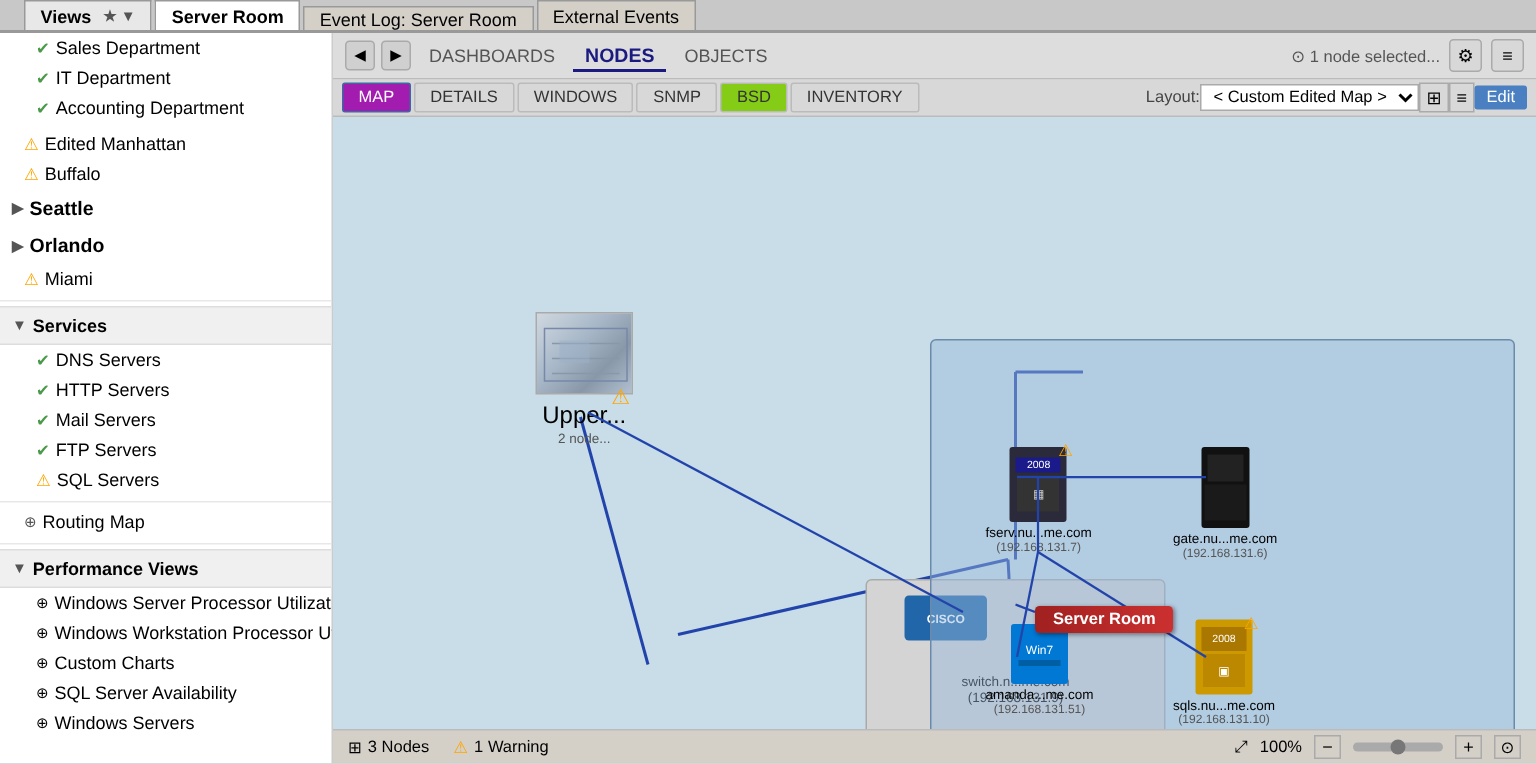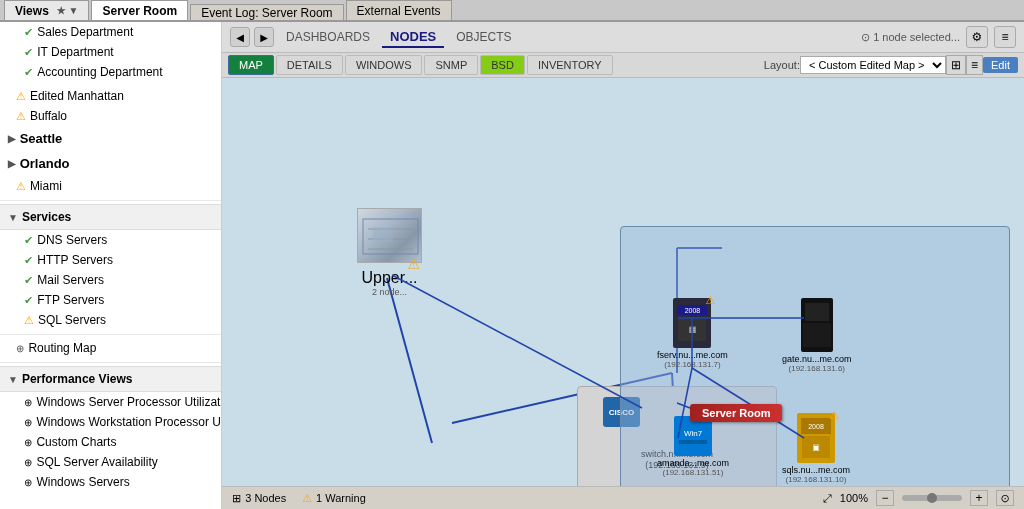--- a/index.html
+++ b/index.html
@@ -6,21 +6,21 @@
     body { font-family: Arial, sans-serif; font-size: 12px; background: #d4d0c8; width: 1024px; height: 509px; overflow: hidden; display: flex; flex-direction: column; }
     .sidebar-item { display: flex; align-items: center; padding: 3px 8px; cursor: pointer; white-space: nowrap; }
     .check-icon { color: #4a9a4a; margin-right: 4px; font-size: 11px; }
     .warn-icon { color: #ffa500; margin-right: 4px; font-size: 11px; }
   </style>
 </head>
 <body>
 
 <div style="display:flex; flex-direction:column; height:509px; width:1024px; overflow:hidden;">
 
-  <div style="display:flex; background:#c8c8c8; border-bottom:2px solid #999; height:22px; align-items:flex-end; padding-left:4px;">
+  <div style="display:flex; background:#c8c8c8; border-bottom:2px solid #999; height:22px; align-items:flex-end; padding-left:16px;">
     <div style="background:#e8e8e8; border:1px solid #999; border-bottom:none; padding:2px 10px; font-size:12px; font-weight:bold; margin-right:2px; height:20px; display:flex; align-items:center;">
       <span>Views</span>
       <span style="margin-left:8px; font-size:10px; color:#555;">★ ▼</span>
     </div>
     <div style="background:#fff; border:1px solid #999; border-bottom:none; padding:2px 10px; font-size:12px; margin-right:2px; height:20px; display:flex; align-items:center; font-weight:bold;">
       <span>Server Room</span>
     </div>
     <div style="background:#d4d0c8; border:1px solid #999; border-bottom:none; padding:2px 10px; font-size:12px; margin-right:2px; height:16px; display:flex; align-items:center;">
       <span>Event Log: Server Room</span>
     </div>
@@ -149,21 +149,21 @@
           <span style="color:#555; font-size:11px;">
             <span>⊙</span>
             <span>1 node selected...</span>
           </span>
           <button style="width:22px; height:22px; background:#d8d8d8; border:1px solid #aaa; border-radius:3px; cursor:pointer; font-size:12px;">⚙</button>
           <button style="width:22px; height:22px; background:#d8d8d8; border:1px solid #aaa; border-radius:3px; cursor:pointer; font-size:12px;">≡</button>
         </div>
       </div>
 
       <div style="display:flex; align-items:center; padding:2px 6px; background:#d8d8d8; border-bottom:1px solid #bbb; gap:2px;">
-        <button style="padding:3px 10px; font-size:11px; background:#15803d; color:#fff; border:1px solid #3a6aa0; border-radius:2px; cursor:pointer;">MAP</button>
+        <button style="padding:3px 10px; font-size:11px; background:#a21caf; color:#fff; border:1px solid #3a6aa0; border-radius:2px; cursor:pointer;">MAP</button>
         <button style="padding:3px 10px; font-size:11px; background:#d8d8d8; color:#333; border:1px solid #bbb; border-radius:2px; cursor:pointer;">DETAILS</button>
         <button style="padding:3px 10px; font-size:11px; background:#d8d8d8; color:#333; border:1px solid #bbb; border-radius:2px; cursor:pointer;">WINDOWS</button>
         <button style="padding:3px 10px; font-size:11px; background:#d8d8d8; color:#333; border:1px solid #bbb; border-radius:2px; cursor:pointer;">SNMP</button>
         <button style="padding:3px 10px; font-size:11px; background:#84cc16; color:#333; border:1px solid #bbb; border-radius:2px; cursor:pointer;">BSD</button>
         <button style="padding:3px 10px; font-size:11px; background:#d8d8d8; color:#333; border:1px solid #bbb; border-radius:2px; cursor:pointer;">INVENTORY</button>
         <div style="margin-left:auto; display:flex; align-items:center; gap:0;">
           <span style="font-size:11px; color:#444;">Layout:</span>
           <select style="font-size:11px; border:1px solid #aaa; background:#fff; padding:1px 4px;">
             <option>&lt; Custom Edited Map &gt;</option>
           </select>
@@ -196,21 +196,21 @@
               <rect x="15" y="18" width="20" height="15" fill="#9ab0c8" opacity="0.5"></rect>
             </svg>
           </div>
           <div style="position:absolute; top:48px; right:2px; color:#ffa500; font-size:14px;">⚠</div>
           <div style="font-size:16px; margin-top:6px; text-align:center;">Upper...</div>
           <div style="font-size:9px; color:#555; text-align:center;">2 node...</div>
         </div>
 
         <div style="position:absolute; left:355px; top:308px; width:200px; height:105px; background:#d4d4d4; border:1px solid #aaa; border-radius:4px;">
 
-          <div style="position:absolute; left:25px; top:10px; width:37px; height:30px; background:#2266aa; border-radius:3px; display:flex; align-items:center; justify-content:center;">
+          <div style="position:absolute; left:25px; top:10px; width:55px; height:30px; background:#2266aa; border-radius:3px; display:flex; align-items:center; justify-content:center;">
             <span style="color:#fff; font-size:8px; font-weight:bold;">CISCO</span>
           </div>
           <div style="position:absolute; bottom:18px; left:8px; right:8px; text-align:center; font-size:9px; line-height:1.3;">
             <span>switch.n...me.com</span><br>
             <span>(192.168.131.9)</span>
           </div>
         </div>
 
         <div style="position:absolute; left:468px; top:326px; background:linear-gradient(to right, #a02020, #cc3030); color:#fff; padding:3px 12px; font-size:11px; font-weight:bold; border-radius:3px; z-index:10; box-shadow:1px 1px 3px rgba(0,0,0,0.4);">Server Room</div>
 

